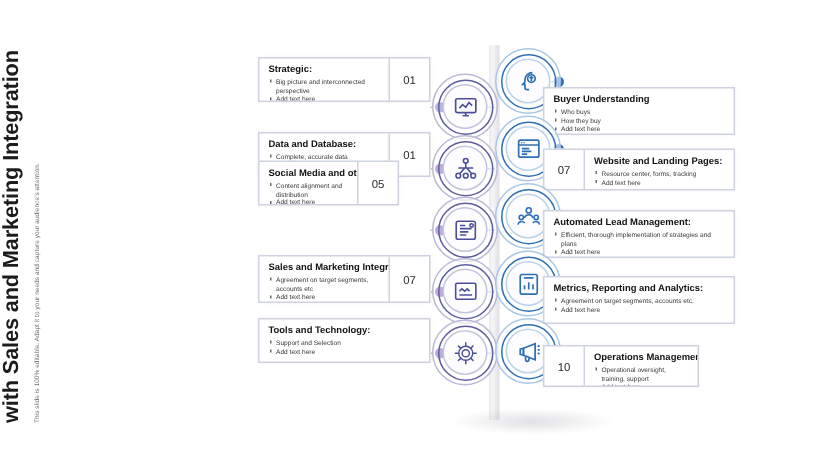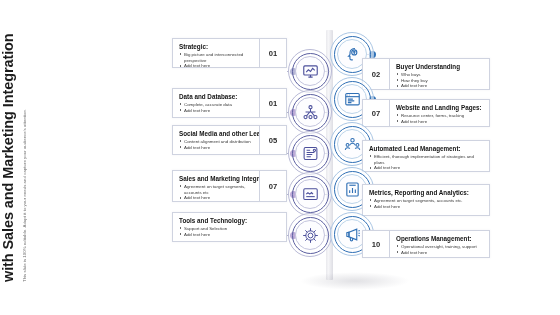--- a/index.html
+++ b/index.html
@@ -114,21 +114,21 @@
   .card .body{
     flex:1;
     padding:4px 5px 3px 6px;
     overflow:hidden;
   }
   .card .num{
     width:26px;
     flex:0 0 26px;
     display:flex;align-items:center;justify-content:center;
     font-size:7.6px;
-    font-weight:bold;
+    font-weight:normal;
     color:#2a2a2a;
     text-align:center;
   }
   .card.left .num{border-left:0.8px solid #cfd3e0;}
   .card.right .num{border-right:0.8px solid #cfd3e0;}
   .card.right{flex-direction:row;}
   .ttl{
     font-size:6.3px;
     font-weight:bold;
     color:#131313;
@@ -197,21 +197,20 @@
              <div class="ring-mid"></div>
              <div class="ring-inner">
           <svg width="17" height="17" viewBox="0 0 24 24" fill="none" stroke="#2f6fb5" stroke-width="1.6">
             <path d="M15.5 3.5c-4 0-7 2.6-7 6 0 1.5.4 2.3-.8 3.6L6.4 14.5h2v3a2 2 0 0 0 2 2h2"></path>
             <circle cx="14.5" cy="9" r="3.6"></circle>
             <path d="M14.5 6.6v4.8M12.6 8.2h3.8"></path>
           </svg>
         </div>
            </div>
       <div class="card right" style="left:362px;top:58px;width:128px;height:32px;">
-            <div class="num">02</div>
         <div class="body">
       <div class="ttl">Buyer Understanding</div>
       <ul class="bl">
             <li>Who buys</li>
             <li>How they buy</li>
             <li>Add text here</li>
           </ul>
     </div>
           </div>
       <div class="conn" style="left:287px;top:112px;width:3px;"></div>
@@ -273,21 +272,21 @@
              <div class="ring-outer"></div>
              <div class="ring-mid"></div>
              <div class="ring-inner">
           <svg width="17" height="17" viewBox="0 0 24 24" fill="none" stroke="#4b4f9b" stroke-width="1.5">
             <rect x="3" y="3.5" width="18" height="17" rx="2"></rect>
             <path d="M6.5 7.5h5M6.5 10.5h11M6.5 13.5h8M6.5 16.5h6"></path>
             <circle cx="17.5" cy="7.5" r="1.6"></circle>
           </svg>
         </div>
            </div>
-      <div class="card left" style="left:172px;top:125px;width:115px;height:30px;">
+      <div class="card left" style="left:172px;top:107px;width:94px;height:30px;">
             <div class="body">
       <div class="ttl">Social Media and other Lead Generatio</div>
       <ul class="bl">
             <li>Content alignment and distribution</li>
             <li>Add text here</li>
           </ul>
     </div>
         <div class="num">05</div>
           </div>
       <div class="conn" style="left:372px;top:144px;width:-10px;"></div>
@@ -395,21 +394,21 @@
              <div class="ring-mid"></div>
              <div class="ring-inner">
           <svg width="17" height="17" viewBox="0 0 24 24" fill="none" stroke="#2f6fb5" stroke-width="1.6">
             <path d="M4 9.5v5l3 .8V8.7L4 9.5z"></path>
             <path d="M7 8.7 18 4.5v15L7 15.3z"></path>
             <path d="M9 16v3.4a1.6 1.6 0 0 0 3.2 0V16.8"></path>
             <path d="M20.4 10.2h2M20.4 7.2l1.8-1M20.4 13.2l1.8 1"></path>
           </svg>
         </div>
            </div>
-      <div class="card right" style="left:362px;top:230px;width:128px;height:28px;">
+      <div class="card right" style="left:362px;top:230px;width:104px;height:28px;">
             <div class="num">10</div>
         <div class="body">
       <div class="ttl">Operations Management:</div>
       <ul class="bl">
             <li>Operational oversight, training, support</li>
             <li>Add text here</li>
           </ul>
     </div>
           </div>
     </div>

